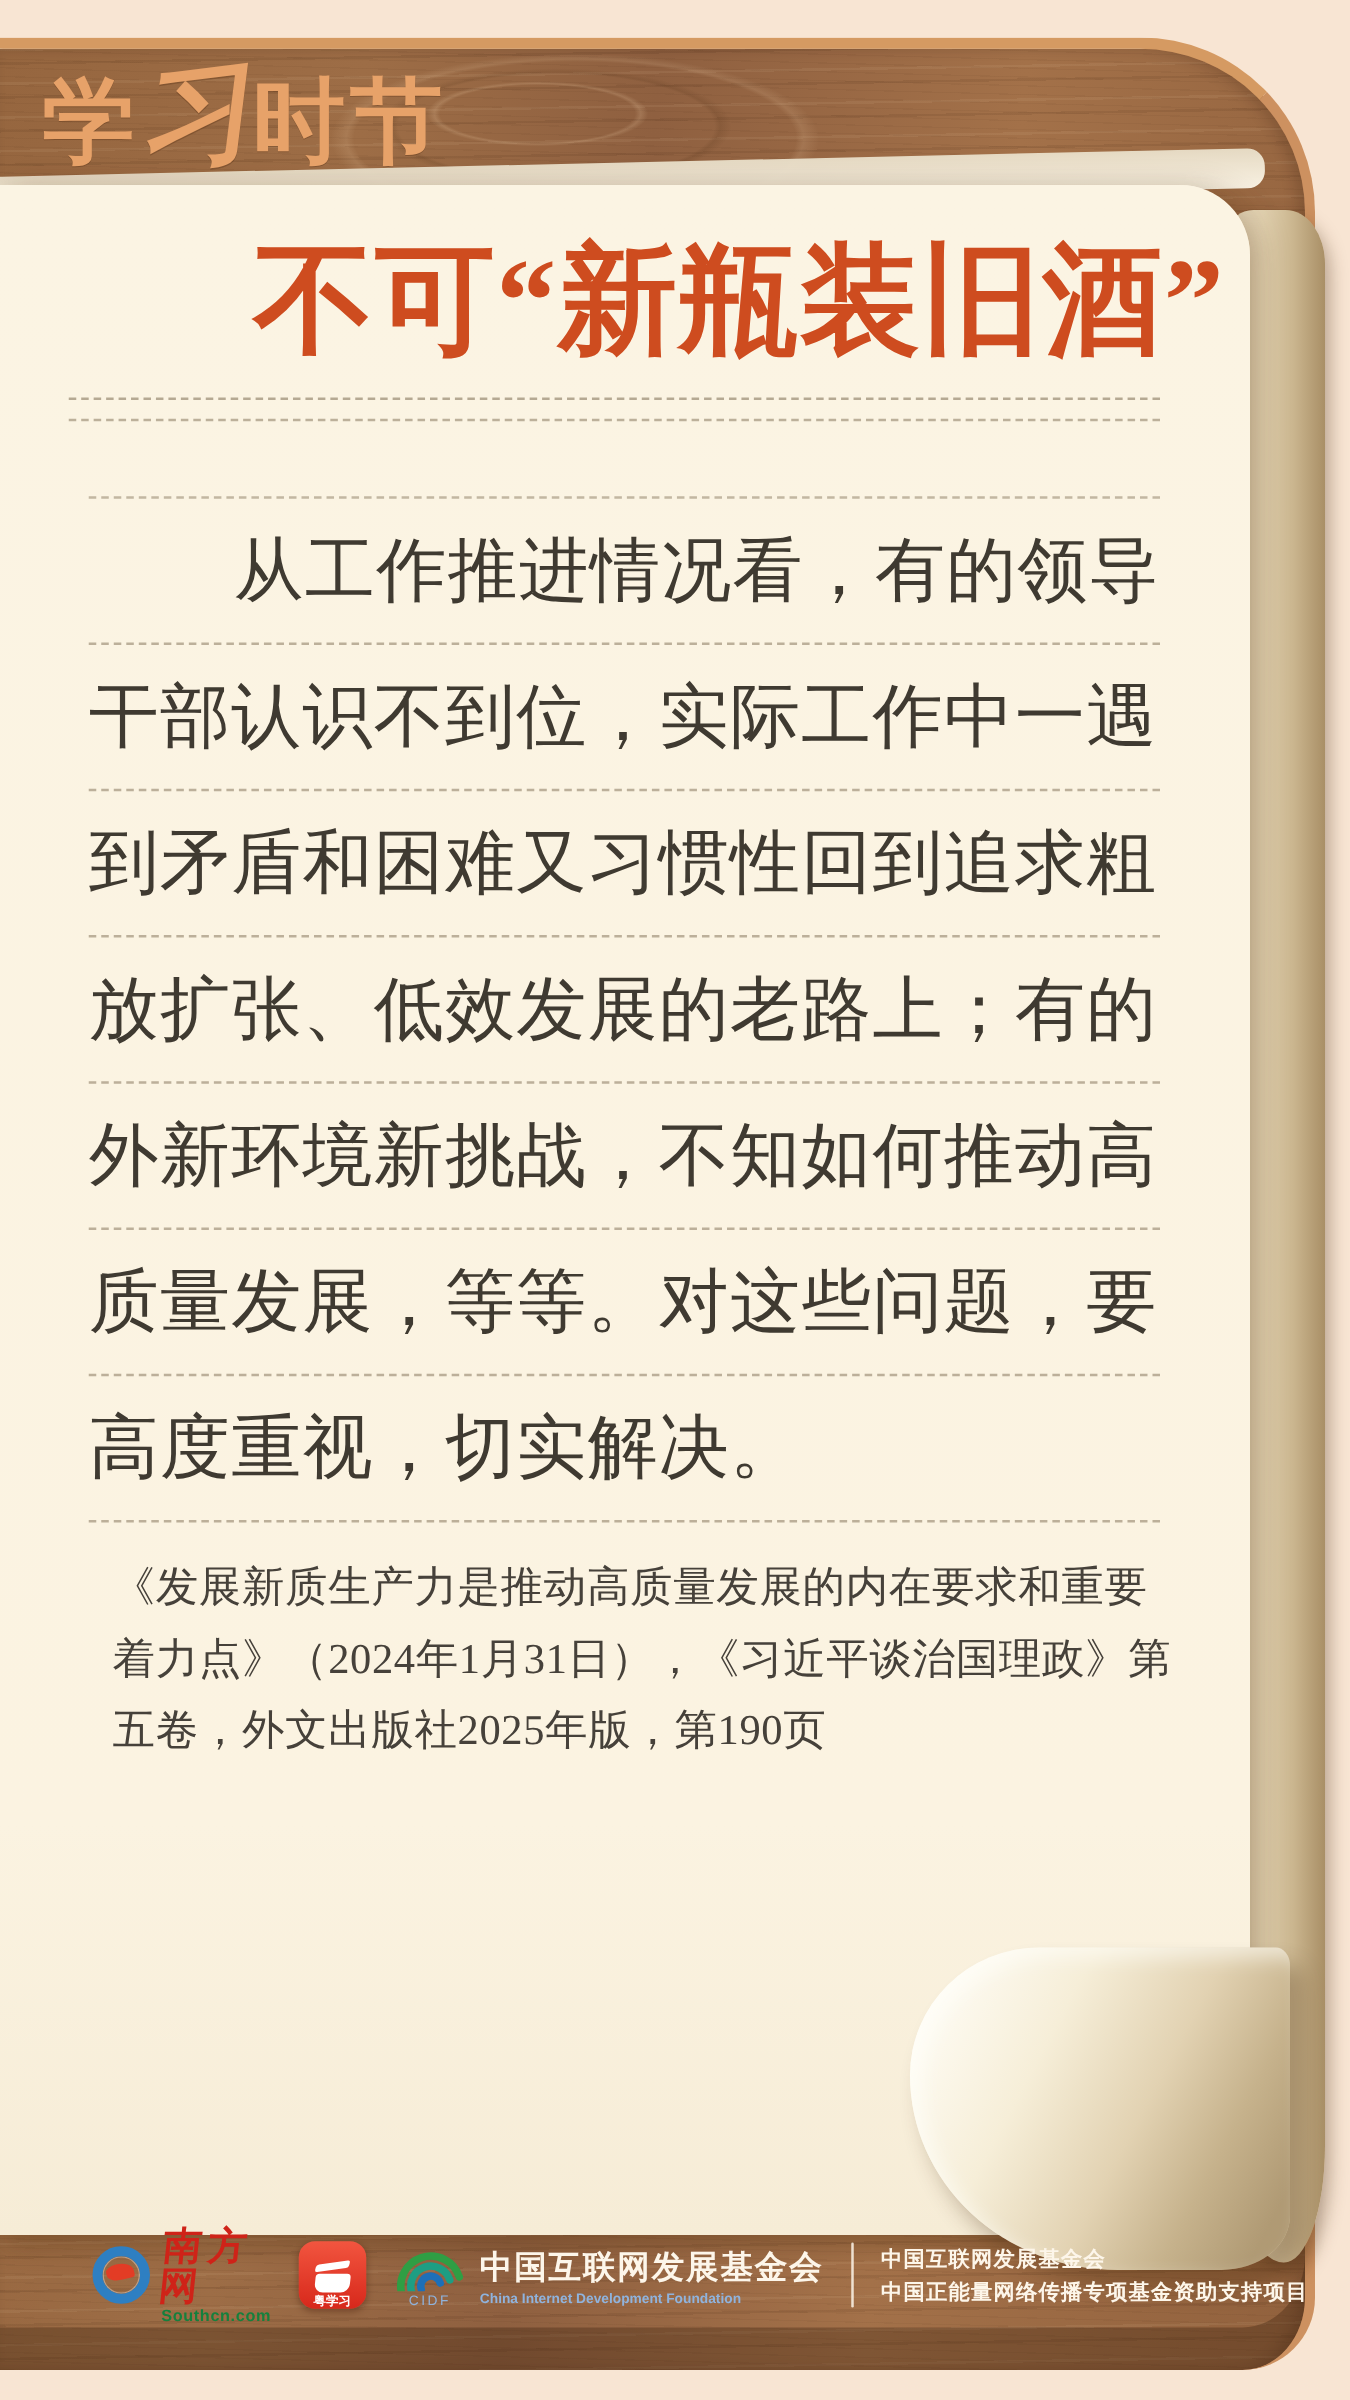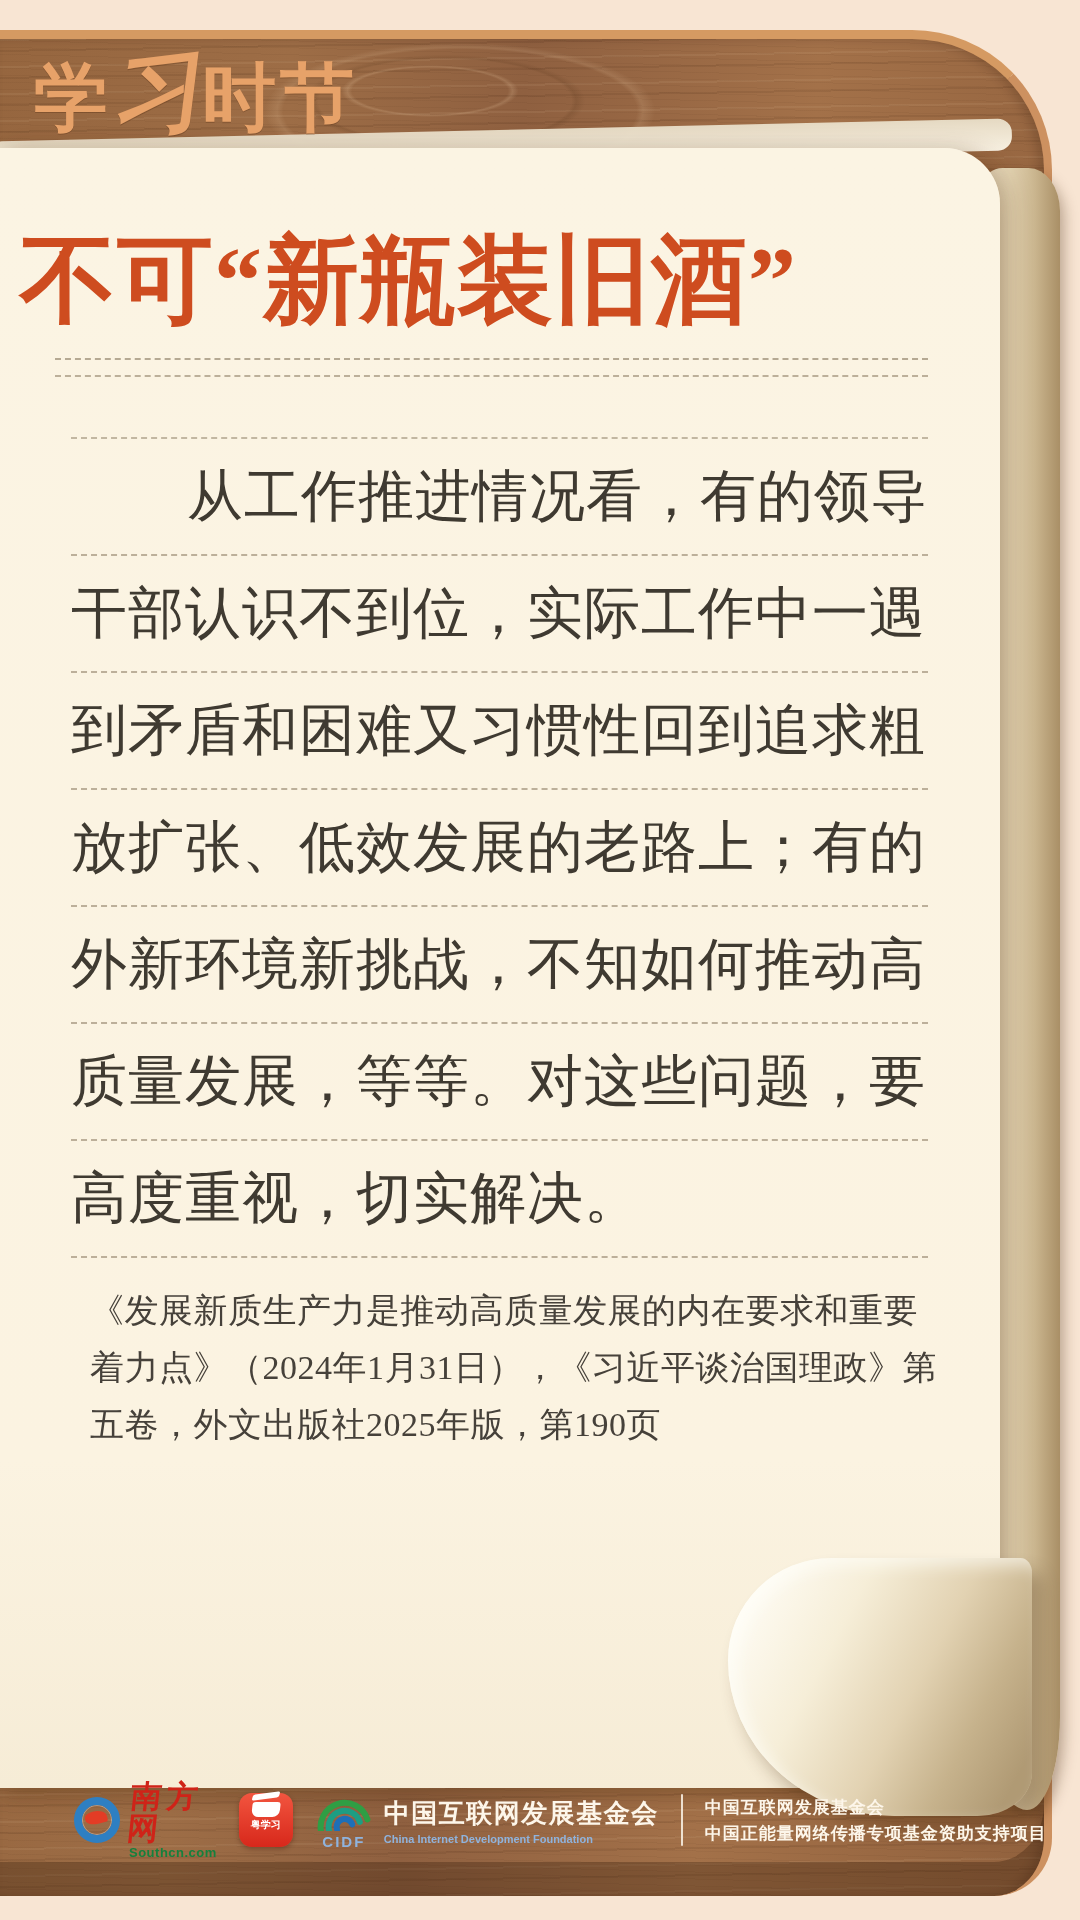--- a/index.html
+++ b/index.html
@@ -37,21 +37,21 @@
   .sheet-edge{position:absolute;left:-12px;top:130px;width:1024px;height:32px;z-index:2;
     background:linear-gradient(to bottom,#e9dfc9,#fdf8ea);border-radius:14px;
     transform:rotate(-1.3deg);opacity:.95;}
 
   
   .paper{position:absolute;left:0;top:148px;width:1000px;height:1640px;z-index:3;
     background:linear-gradient(180deg,#fbf4e3 0%,#fbf3e1 80%,#f6ecd6 100%);
     border-radius:0 56px 34px 0 / 0 56px 26px 0;
     box-shadow:0 8px 20px rgba(80,45,15,.28), 12px 0 22px rgba(80,45,15,.16);}
 
-  .title{margin:72px 20px 0 20px;height:122px;line-height:122px;text-align:left;
+  .title{margin:32px 20px 0 20px;height:122px;line-height:122px;text-align:right;
     font-size:96px;font-weight:900;color:#ce4c1f;letter-spacing:1px;white-space:nowrap;}
 
   .rule-double{margin:16px 72px 0 55px;height:15px;
     border-top:2px dashed rgba(125,108,82,.55);
     border-bottom:2px dashed rgba(125,108,82,.50);}
 
   .body-block{margin:60px 72px 0 71px;border-top:2px dashed rgba(125,108,82,.45);}
   .bline{height:115px;display:flex;align-items:center;
     border-bottom:2px dashed rgba(125,108,82,.50);
     font-size:56px;color:#3f3a31;letter-spacing:1px;white-space:nowrap;}
@@ -76,29 +76,29 @@
     box-shadow:inset 0 0 0 1px rgba(255,255,255,.35);}
   .sc-bird{position:absolute;left:11px;top:14px;width:22px;height:13px;background:#e33c25;
     border-radius:70% 100% 20% 90%/60% 100% 30% 80%;transform:rotate(-14deg);}
   .sc-col{display:flex;flex-direction:column;align-items:center;}
   .sc-zh{font-family:"Liberation Serif",serif;font-size:31px;font-weight:900;color:#cf2318;
     letter-spacing:5px;transform:skewX(-6deg);line-height:32px;}
   .sc-site{font-size:13px;font-weight:800;color:#15803d;letter-spacing:.5px;}
 
   .yx{width:54px;height:54px;border-radius:13px;flex:0 0 auto;
     background:linear-gradient(180deg,#f2553f,#d7281b);
-    display:flex;flex-direction:column;align-items:center;justify-content:flex-start;gap:3px;
+    display:flex;flex-direction:column;align-items:center;justify-content:flex-end;gap:3px;
     box-shadow:0 2px 5px rgba(60,20,5,.35);}
   .yx-pg1{width:26px;height:6px;background:#fff;border-radius:2px;transform:skewX(-22deg) rotate(-8deg);}
   .yx-pg2{width:28px;height:15px;background:#fff;border-radius:3px 3px 7px 7px;transform:skewX(-6deg);}
   .yx-label{font-size:10px;color:#fff;font-weight:700;line-height:10px;}
 
   .cidf{display:flex;align-items:center;gap:11px;}
   .cidf-iconcol{display:flex;flex-direction:column;align-items:center;gap:2px;}
-  .cidf-abbr{font-size:15px;font-weight:700;color:#8fb3dd;letter-spacing:2px;}
+  .cidf-abbr{font-size:11px;font-weight:400;color:#8fb3dd;letter-spacing:2px;}
   .cidf-names{display:flex;flex-direction:column;gap:2px;}
   .cidf-zh{font-size:26px;font-weight:800;color:#fdf6ea;letter-spacing:1.5px;white-space:nowrap;}
   .cidf-en{font-size:11px;font-weight:600;color:#8fb3dd;white-space:nowrap;}
 
   .fdiv{width:2px;height:52px;background:rgba(253,246,234,.85);border-radius:2px;flex:0 0 auto;}
 
   .sup{display:flex;flex-direction:column;gap:7px;}
   .sup-line{font-size:17px;font-weight:700;color:#fdf6ea;letter-spacing:1px;line-height:19px;white-space:nowrap;}
 </style>
 </head>

